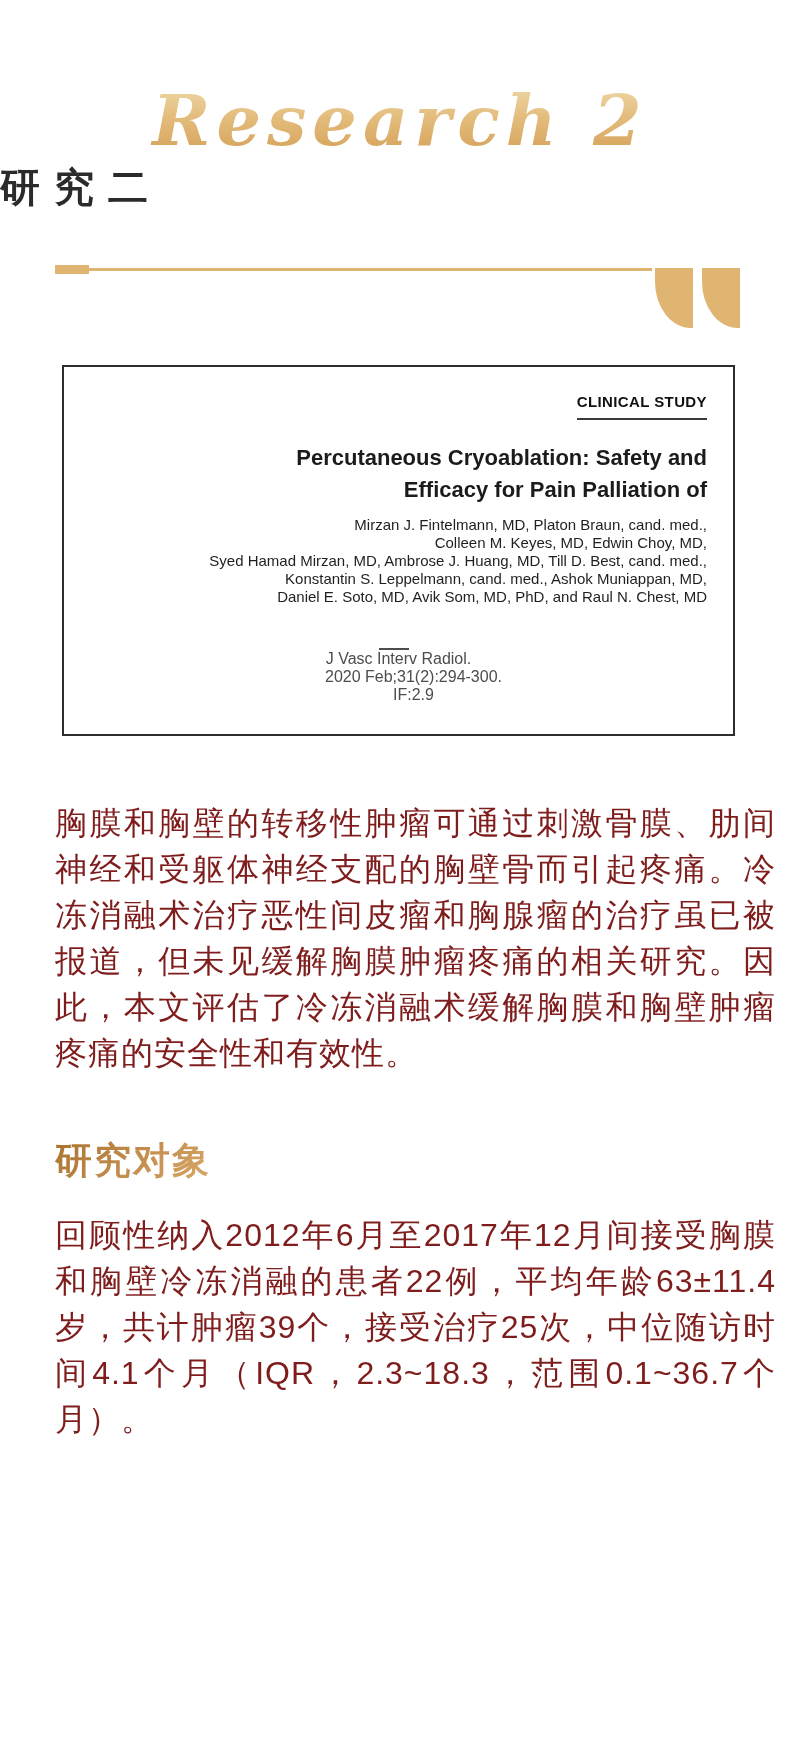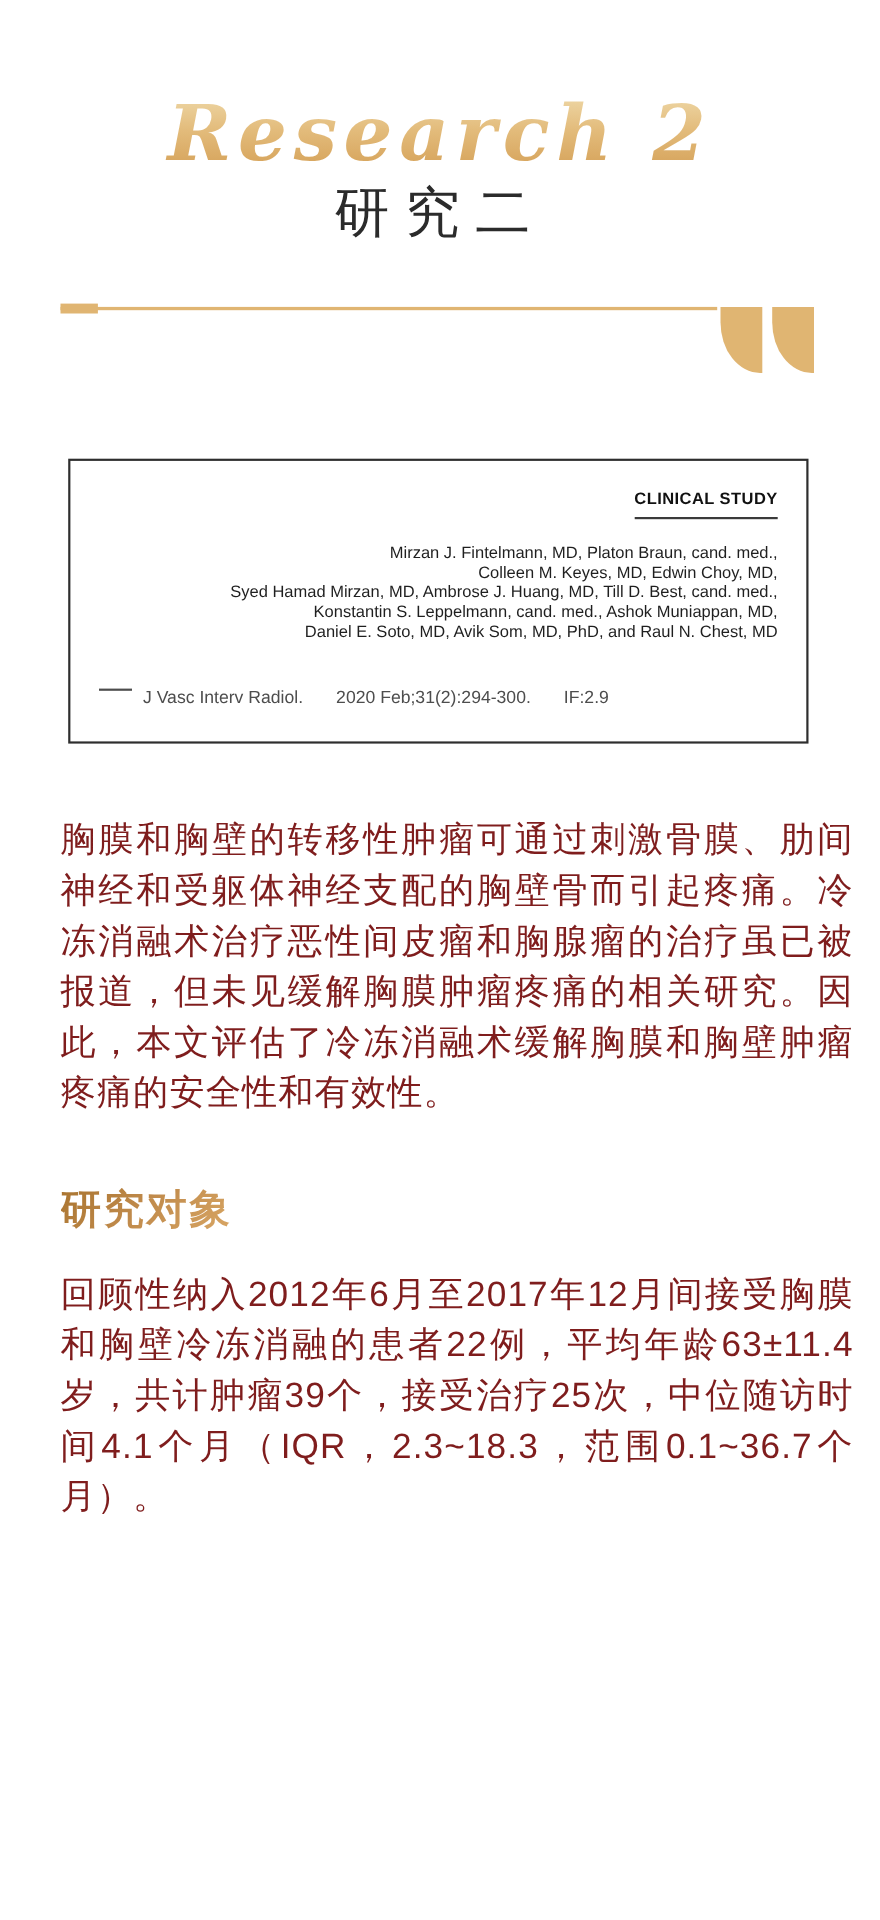--- a/index.html
+++ b/index.html
@@ -22,24 +22,23 @@
     line-height:1.0;
     letter-spacing:6px;
     background:linear-gradient(180deg,#eed7a6 0%,#e3bc7c 45%,#d5a158 100%);
     -webkit-background-clip:text;
     background-clip:text;
     color:transparent;
     text-decoration:underline;
   }
   .cn-title{
     margin-top:10px;
-    text-align:center;
     font-family:"Liberation Serif","DejaVu Serif", serif;
-    font-weight:normal;
-    font-size:50px;
+    font-weight:bold;
+    font-size:40px;
     line-height:1.1;
     letter-spacing:14px;
     color:#2b2b2b;
   }
   
   .divider{
     position:relative;
     margin:58px 60px 0 55px;
     height:62px;
   }
@@ -62,21 +61,21 @@
     display:flex;
     gap:9px;
   }
   .divider .quote{
     width:38px; height:60px;
     background:#e0b572;
     border-bottom-left-radius:36px 46px;
   }
   
   .paper-box{
-    margin:76px 0 0 62px;
+    margin:35px 0 0 62px;
     width:673px;
     box-sizing:border-box;
     border:2px solid #2e2e2e;
     padding:26px 26px 30px 26px;
   }
   .study-label-row{text-align:right;}
   .study-label{
     display:inline-block;
     font-size:15px;
     font-weight:bold;
@@ -96,22 +95,24 @@
   .paper-authors{
     margin-top:10px;
     text-align:right;
     font-size:15px;
     line-height:1.2;
     color:#1f1f1f;
   }
   .citation{
     margin-top:42px;
     display:flex;
+    align-items:center;
     font-size:16px;
     color:#4d4d4d;
+    flex-direction:column;
   }
   .citation .dash{
     width:30px; height:2px;
     background:#4d4d4d;
     margin-right:10px;
   }
   .citation .date{margin-left:30px;}
   .citation .impact{margin-left:30px;}
   
   .cn-paragraph{
@@ -152,20 +153,22 @@
     <div class="quote"></div>
     <div class="quote"></div>
   </div>
 </div>
 
 <div class="paper-box">
   <div class="study-label-row">
     <span class="study-label">CLINICAL STUDY</span>
   </div>
   <div class="paper-title">
+    <div>Percutaneous Cryoablation: Safety and</div>
+    <div>Efficacy for Pain Palliation of</div>
   </div>
   <div class="paper-authors">
     <div>Mirzan J. Fintelmann, MD, Platon Braun, cand. med.,</div>
     <div>Colleen M. Keyes, MD, Edwin Choy, MD,</div>
     <div>Syed Hamad Mirzan, MD, Ambrose J. Huang, MD, Till D. Best, cand. med.,</div>
     <div>Konstantin S. Leppelmann, cand. med., Ashok Muniappan, MD,</div>
     <div>Daniel E. Soto, MD, Avik Som, MD, PhD, and Raul N. Chest, MD</div>
   </div>
   <div class="citation">
     <span class="dash"></span>

